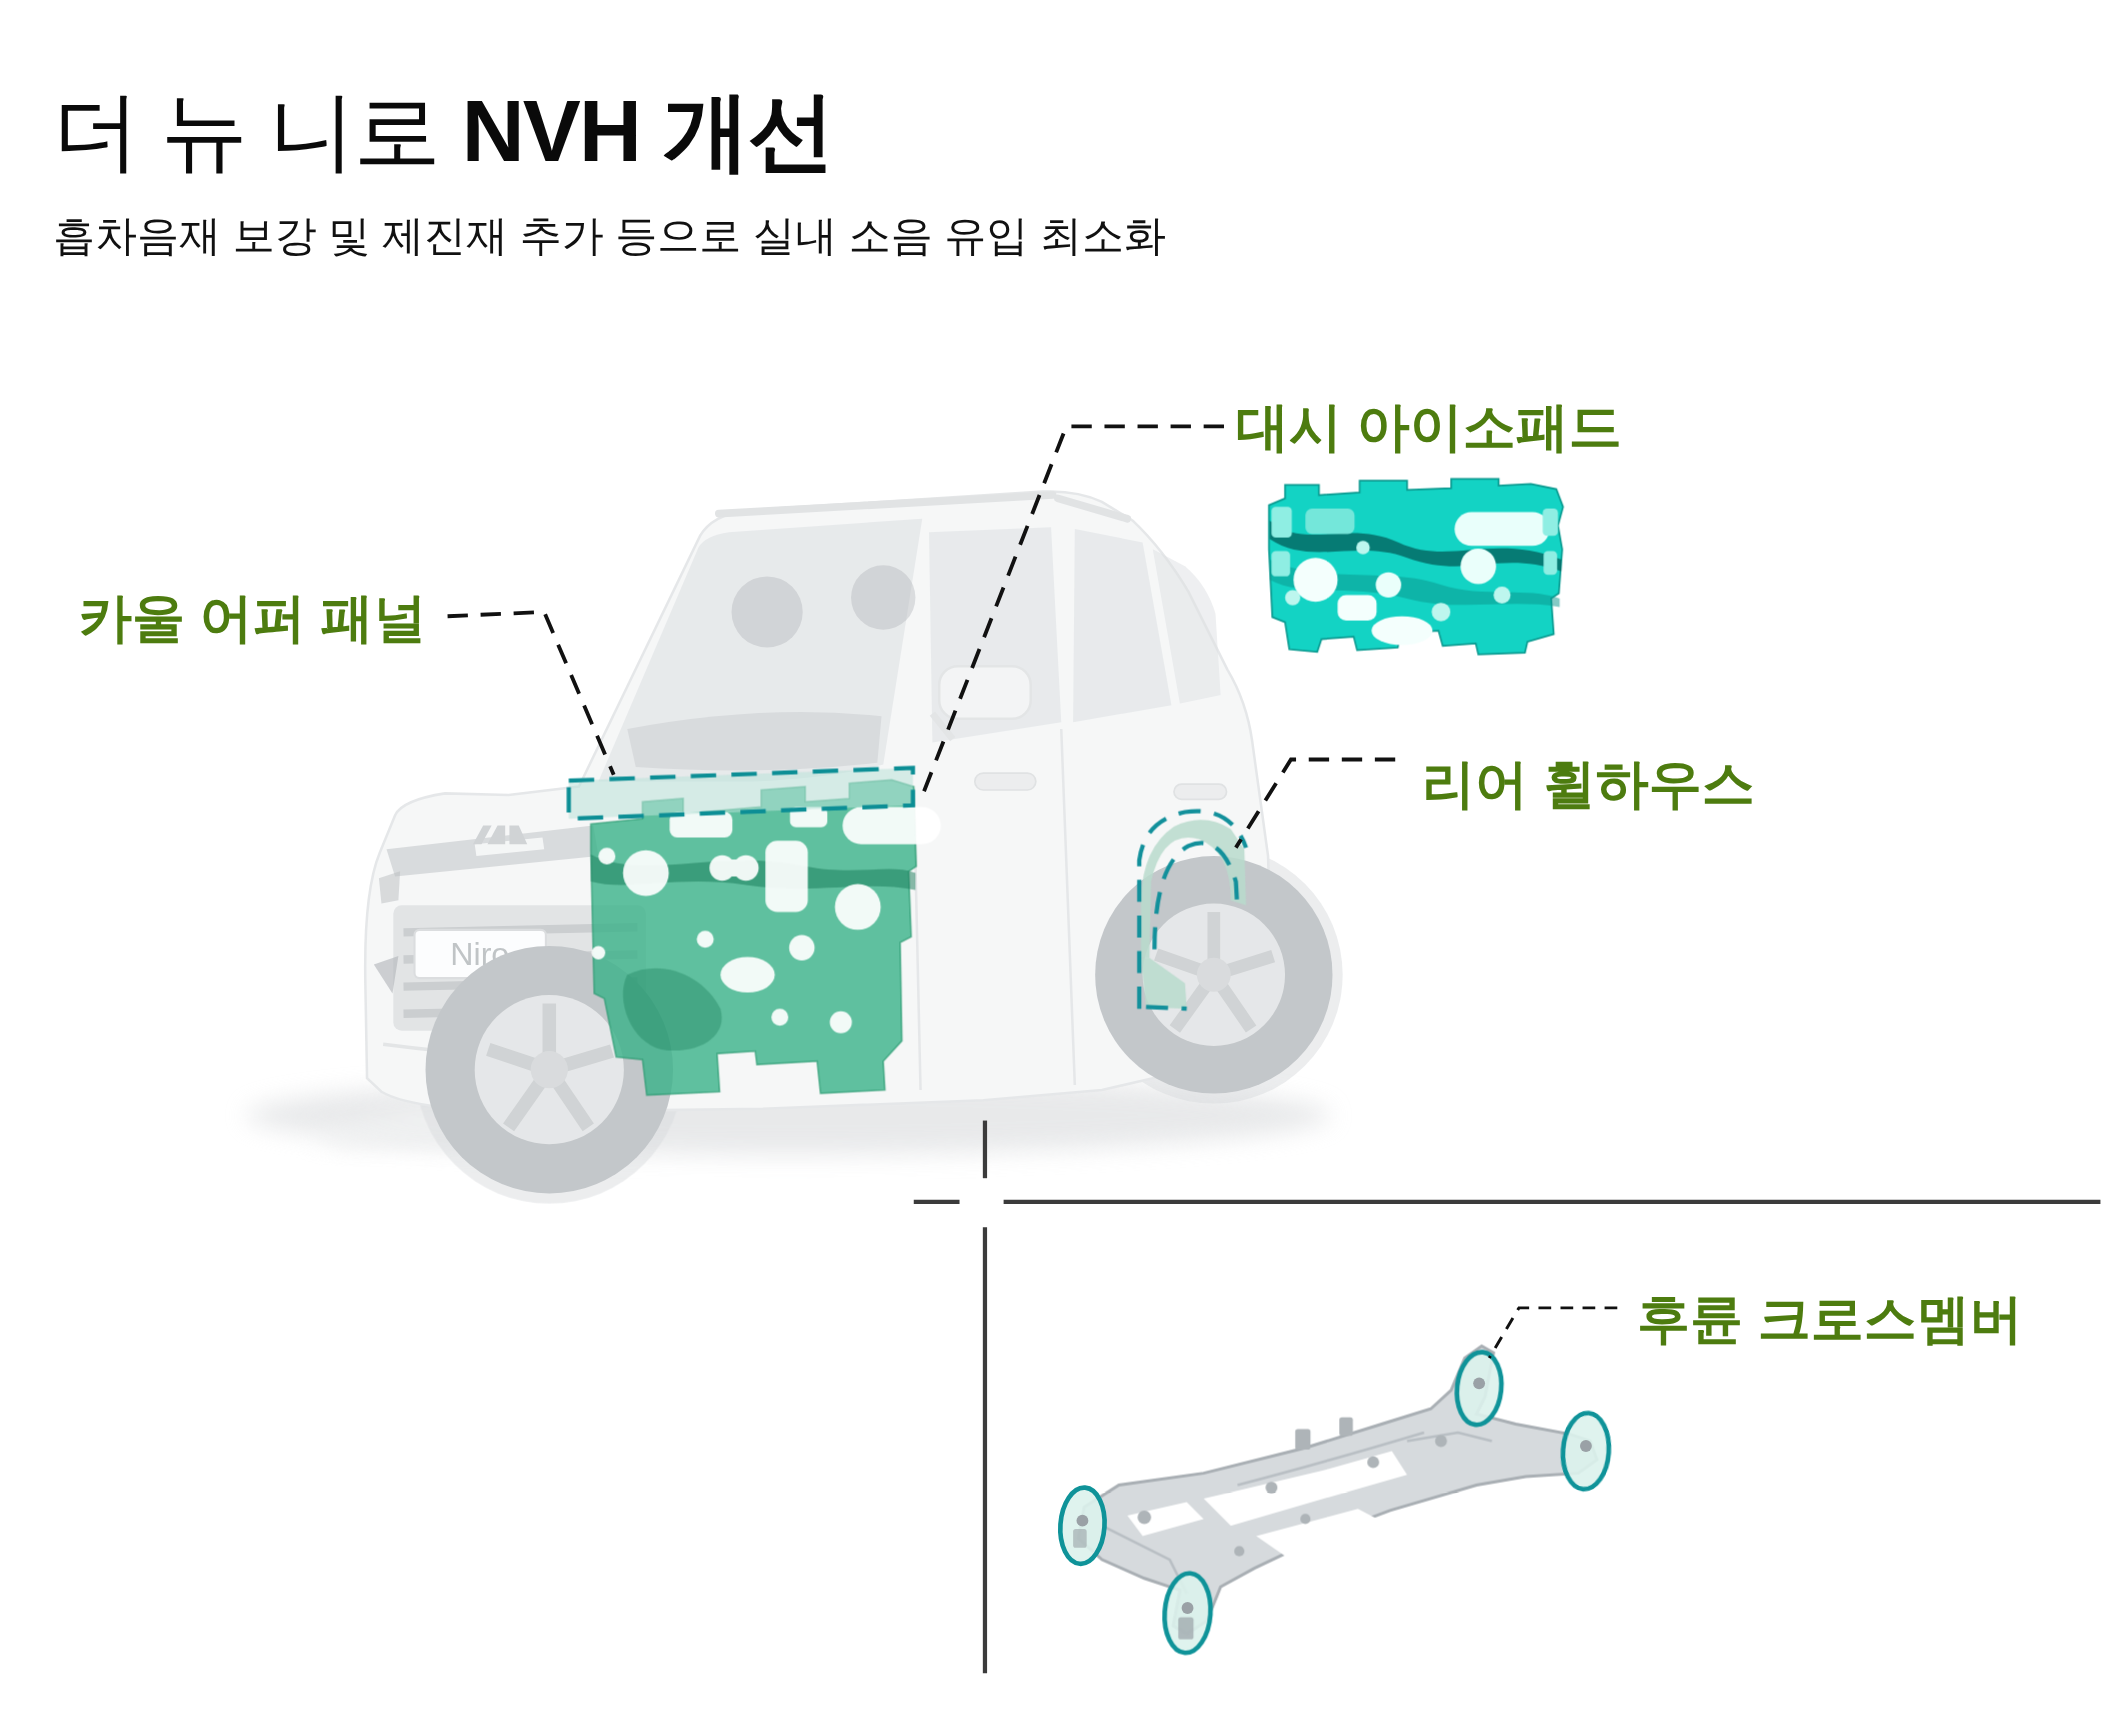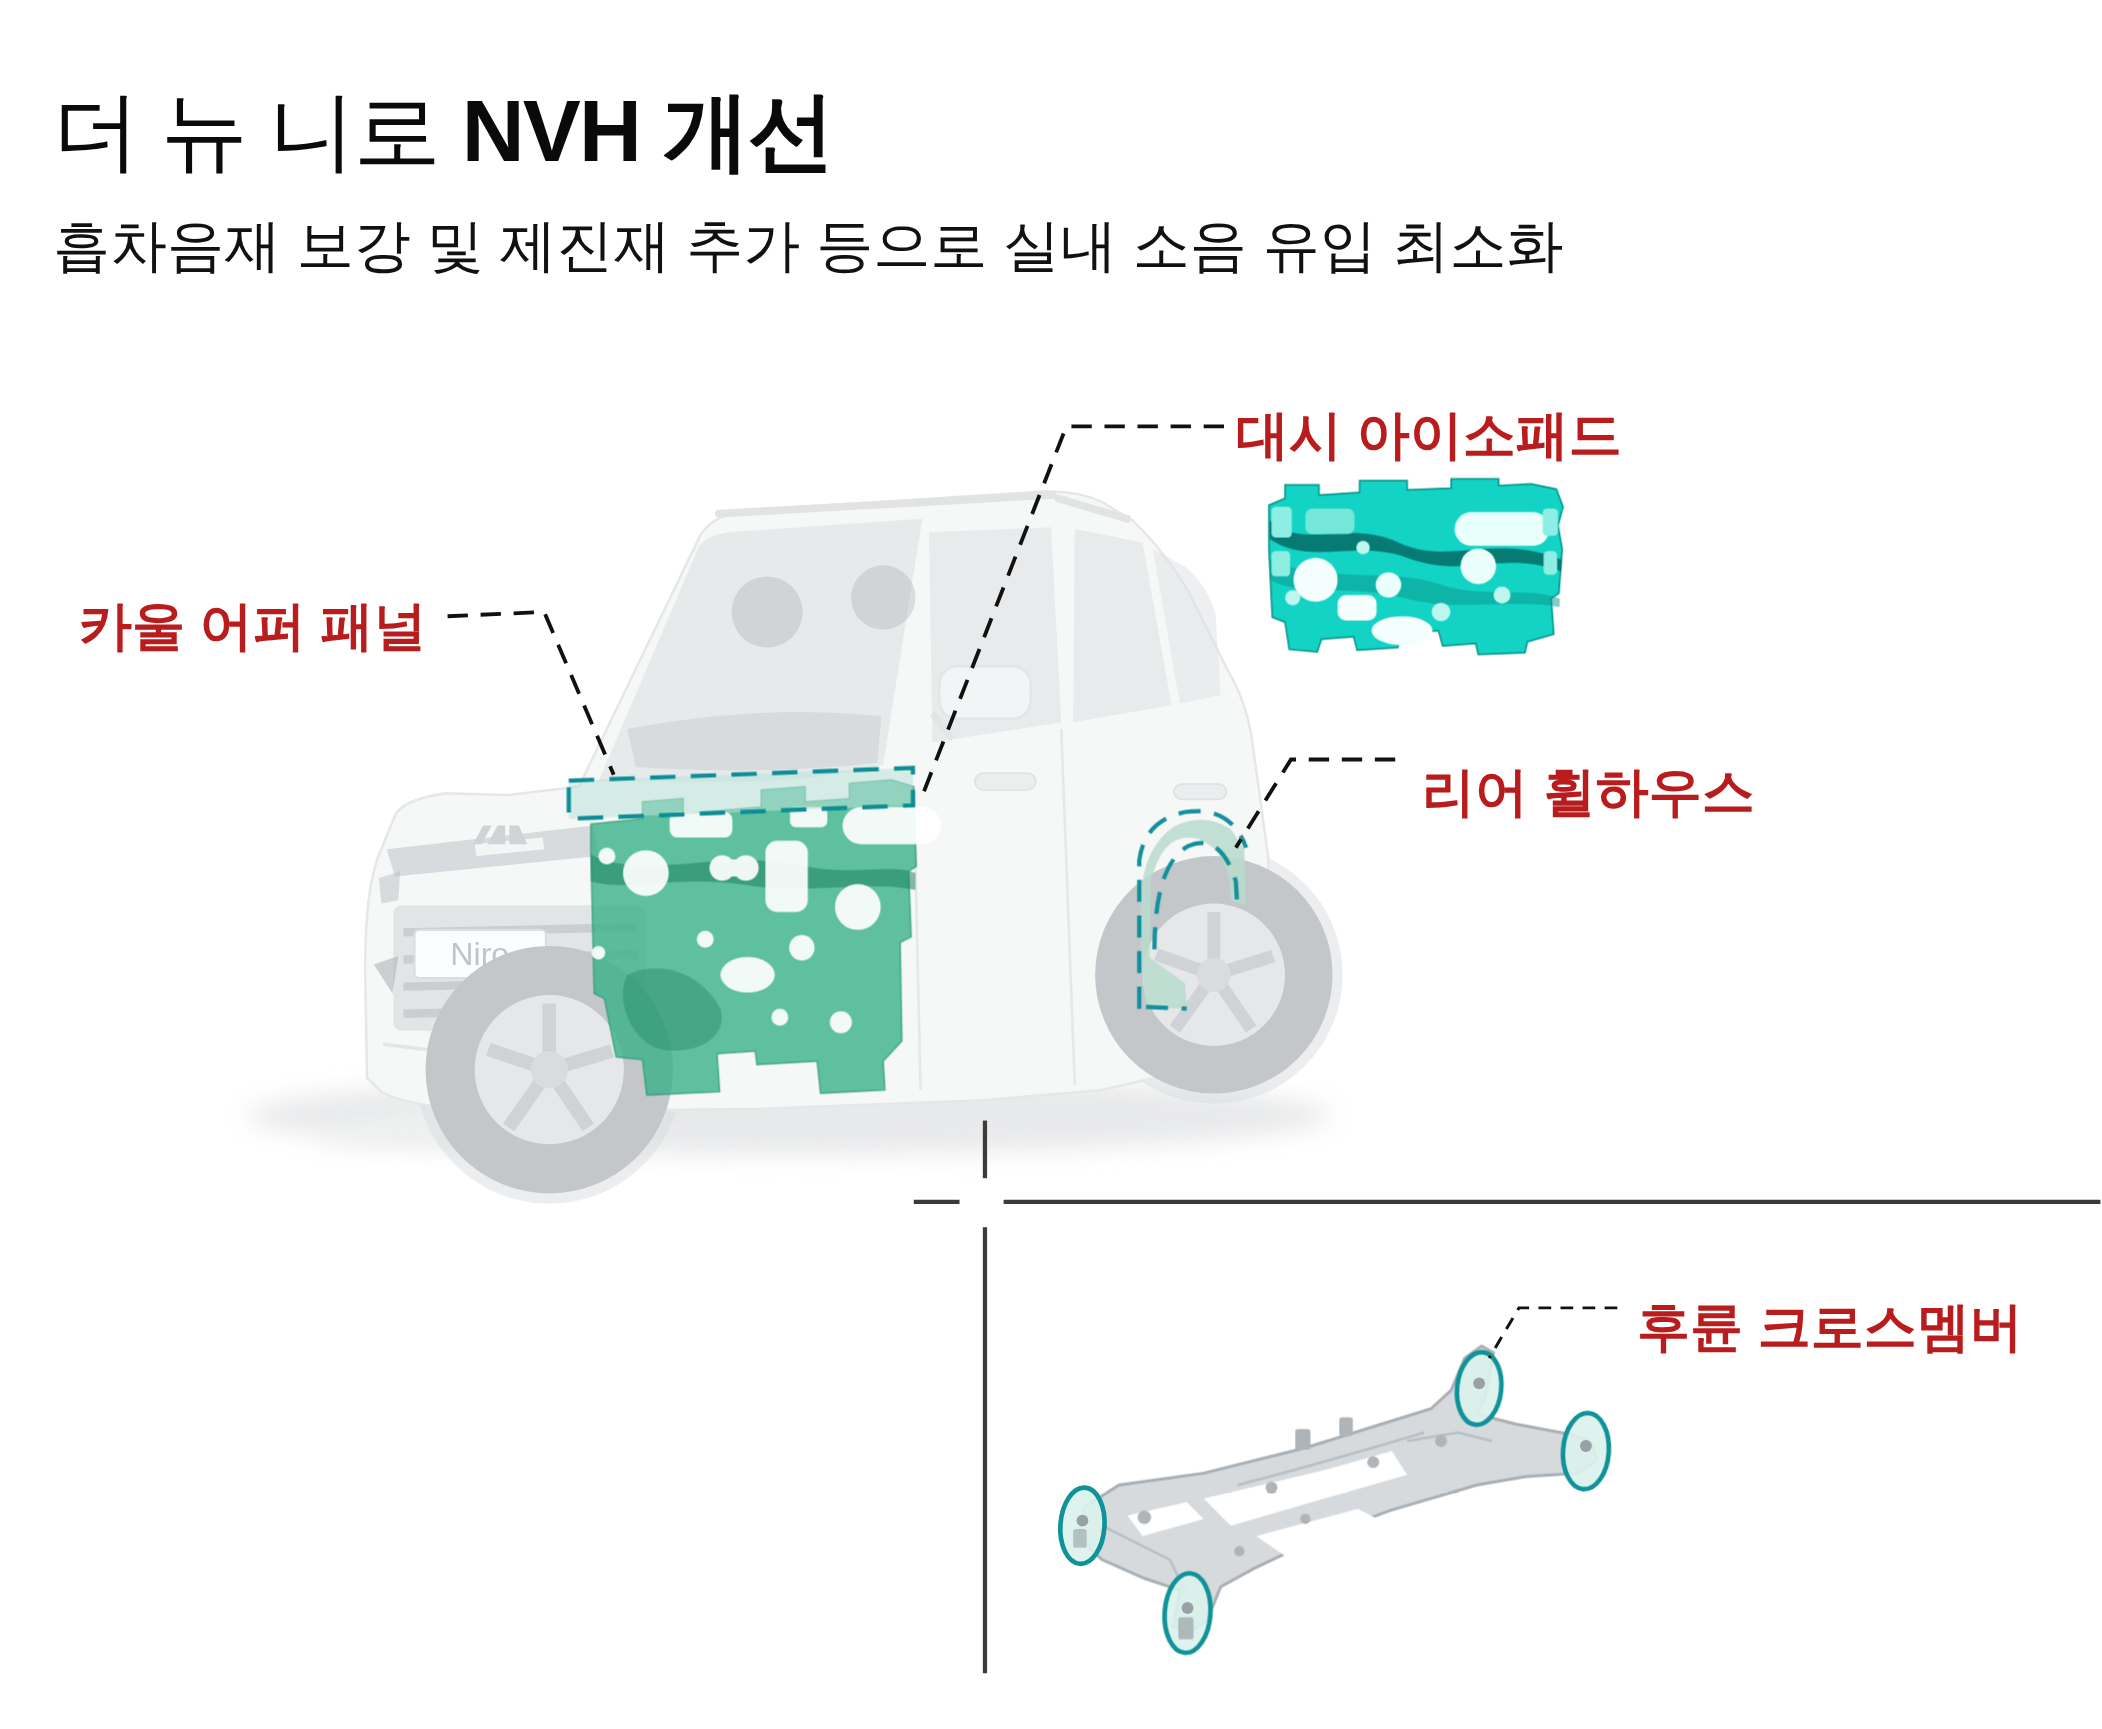--- a/index.html
+++ b/index.html
@@ -12,25 +12,25 @@
   .stage{position:absolute;inset:0}
   svg.scene{position:absolute;left:0;top:0;display:block}
   .page-title{
     position:absolute;left:53px;top:71px;
     font-size:87px;letter-spacing:-1.7px;white-space:nowrap;line-height:1.15;margin-top:10px;
   }
   .page-title .t-reg{font-weight:500}
   .page-title .t-bold{font-weight:800}
   .page-subtitle{
     position:absolute;left:53px;top:208px;
-    font-size:57px;font-weight:400;color:#111;white-space:nowrap;
+    font-size:42px;font-weight:400;color:#111;white-space:nowrap;
   }
   .callout{
-    position:absolute;font-size:53px;font-weight:700;color:#b91c1c;
-    white-space:nowrap;line-height:1.0;margin-top:8px;
+    position:absolute;font-size:53px;font-weight:700;color:#4d7c0f;
+    white-space:nowrap;line-height:1.0;
   }
   .callout--dash{left:1236px;top:400px}
   .callout--cowl{left:79px;top:591px}
   .callout--rwh{left:1422px;top:757px}
   .callout--xmember{left:1637px;top:1276px;line-height:85px}
 </style>
 </head>
 <body>
 
 <div class="stage">

